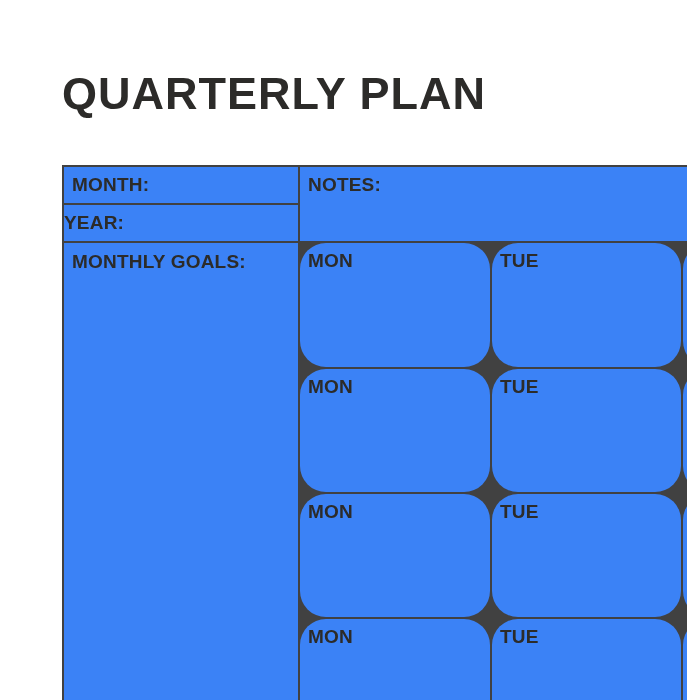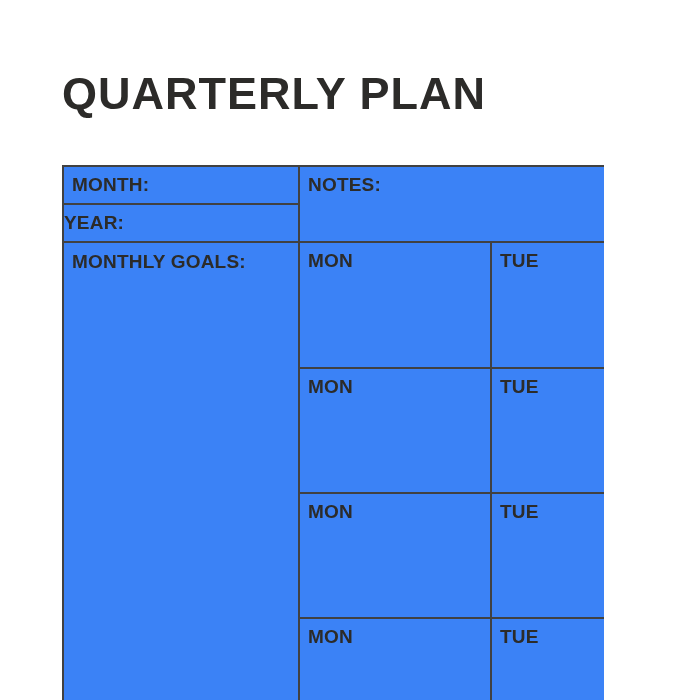--- a/index.html
+++ b/index.html
@@ -1,18 +1,18 @@
 <!DOCTYPE html>
 <html><head>
 <meta charset="utf-8">
 <style>
   html, body { margin:0; padding:0; }
   .page {
     position:relative;
-    width:604px; height:700px;
+    width:687px; height:700px;
     background:#ffffff;
     overflow:hidden;
     font-family:"Liberation Sans", sans-serif;
   }
   .title {
     position:absolute;
     left:62px; top:71px;
     margin:0;
     font-size:45px;
     font-weight:700;
@@ -37,21 +37,21 @@
     font-weight:700;
     font-size:19px;
     letter-spacing:0.2px;
     line-height:22px;
     overflow:hidden;
   }
   .c-month { grid-column:1; grid-row:1; display:flex; align-items:center; padding-left:8px; }
   .c-year  { grid-column:1; grid-row:2; display:flex; align-items:center; }
   .c-notes { grid-column:2 / 5; grid-row:1 / 3; padding:7px 0 0 8px; }
   .c-goals { grid-column:1; grid-row:3 / 7; padding:8px 0 0 8px; }
-  .c-day   { padding:7px 0 0 8px; }
+  .c-day   { padding:7px 0 0 8px;border-radius:26px; }
   .label { display:inline-block; white-space:nowrap; }
 </style>
 </head>
 <body>
 
 <div class="page">
 
   <h1 class="title">QUARTERLY PLAN</h1>
 
   <div class="planner">

